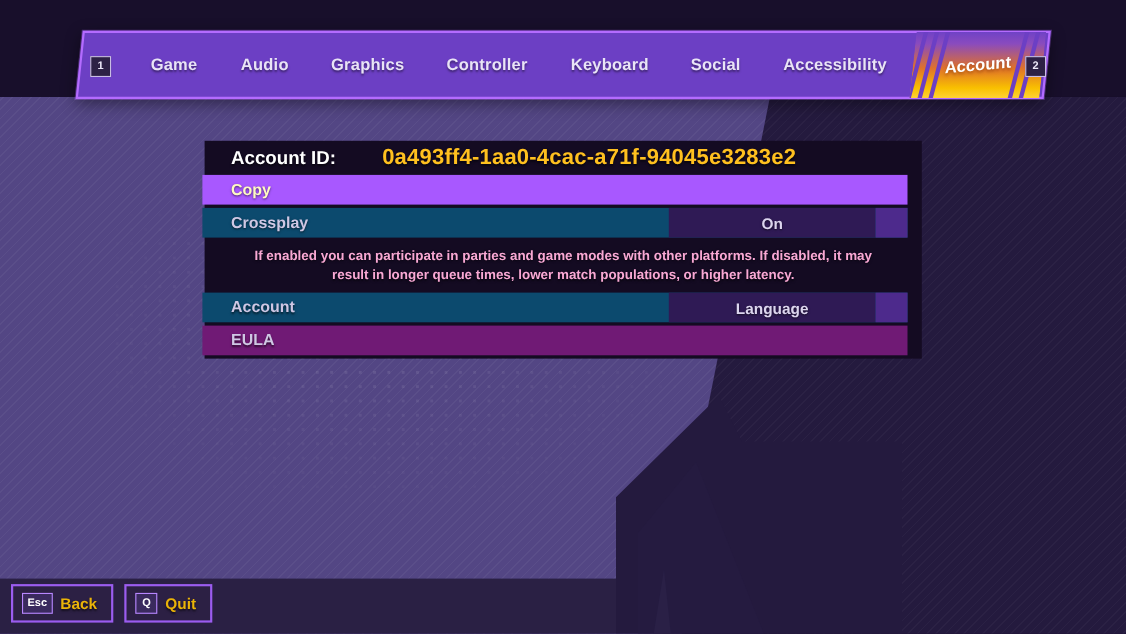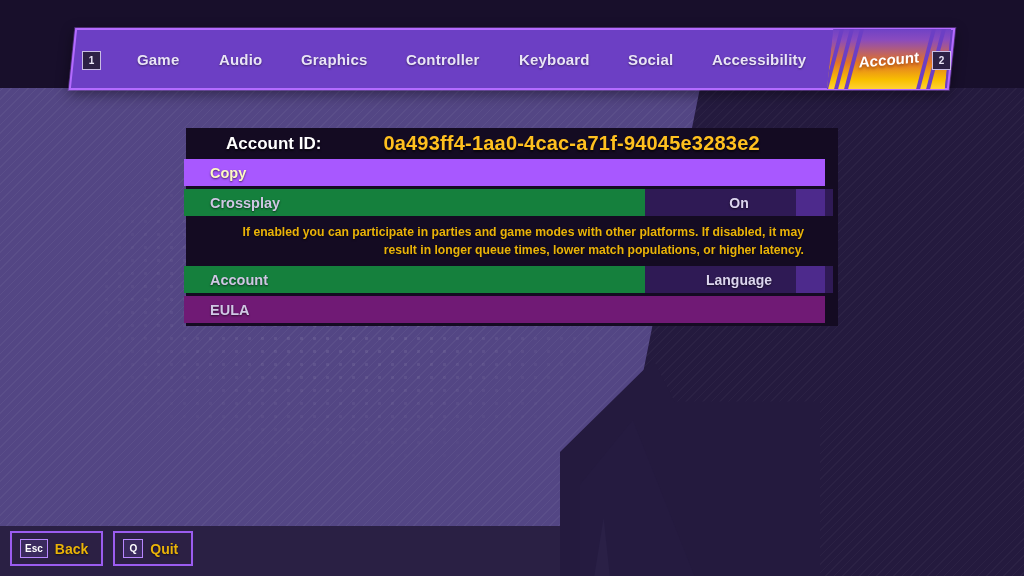--- a/index.html
+++ b/index.html
@@ -130,21 +130,21 @@
   .badge-right{ left:932px; top:51px; }
 
   
   .panel{
     position:absolute; left:186px; top:128px; width:652px; height:198px;
     background:#140b22;
   }
   .panel-head{
     position:relative; height:31px;
     display:flex; align-items:center;
-    padding-left:40px; gap:62px;
+    padding-left:24px; gap:42px;
   }
   .panel-head .label{
     color:#ffffff; font-size:17px; font-weight:bold;
     text-shadow:0 2px 2px rgba(0,0,0,0.6);
   }
   .panel-head .value{
     color:#ffc01f; font-size:20px; font-weight:bold;
     letter-spacing:0.2px;
     text-shadow:0 2px 2px rgba(0,0,0,0.6);
   }
@@ -157,40 +157,40 @@
   }
   .row .row-label{
     position:absolute; left:26px;
     font-size:14.5px; font-weight:bold;
     color:#cfc7e4;
     text-shadow:0 1px 2px rgba(0,0,0,0.6);
   }
   .row.selected{ background:#a858ff; width:641px; }
   .row.selected .row-label{ color:#fef9c3; }
 
-  .row.opt{ background:#15803d; }
+  .row.opt{ background:#0c4a6e; }
   .row.opt .val-seg{
     position:absolute; left:424px; width:188px; top:0; bottom:0;
     background:#2f1a55;
-    display:flex; align-items:center; justify-content:center;margin-left:37px;
+    display:flex; align-items:center; justify-content:center;
   }
   .row.opt .val-seg span{
     color:#dcd5ee; font-size:14px; font-weight:bold;
     text-shadow:0 1px 2px rgba(0,0,0,0.6);
   }
   .row.opt .arrow-pad{
     position:absolute; right:0; top:0; bottom:0; width:29px;
     background:#4d2a8c;
   }
   .row.plain{ background:#701a75; }
 
   .desc{
     position:relative; padding:5px 34px 7px 34px;
-    color:#eab308; font-size:12.2px; font-weight:bold;
-    line-height:1.45; text-align:right;
+    color:#f9a8d4; font-size:12.2px; font-weight:bold;
+    line-height:1.45; text-align:center;
     text-shadow:0 1px 2px rgba(0,0,0,0.55);
   }
 
   
   .footer{ position:absolute; left:10px; bottom:10px; display:flex; gap:10px; }
   .fbtn{
     display:flex; align-items:center; gap:7px;
     padding:6px 13px 6px 8px;
     border:2px solid #9b5cf0;
     background:rgba(45,32,70,0.55);

